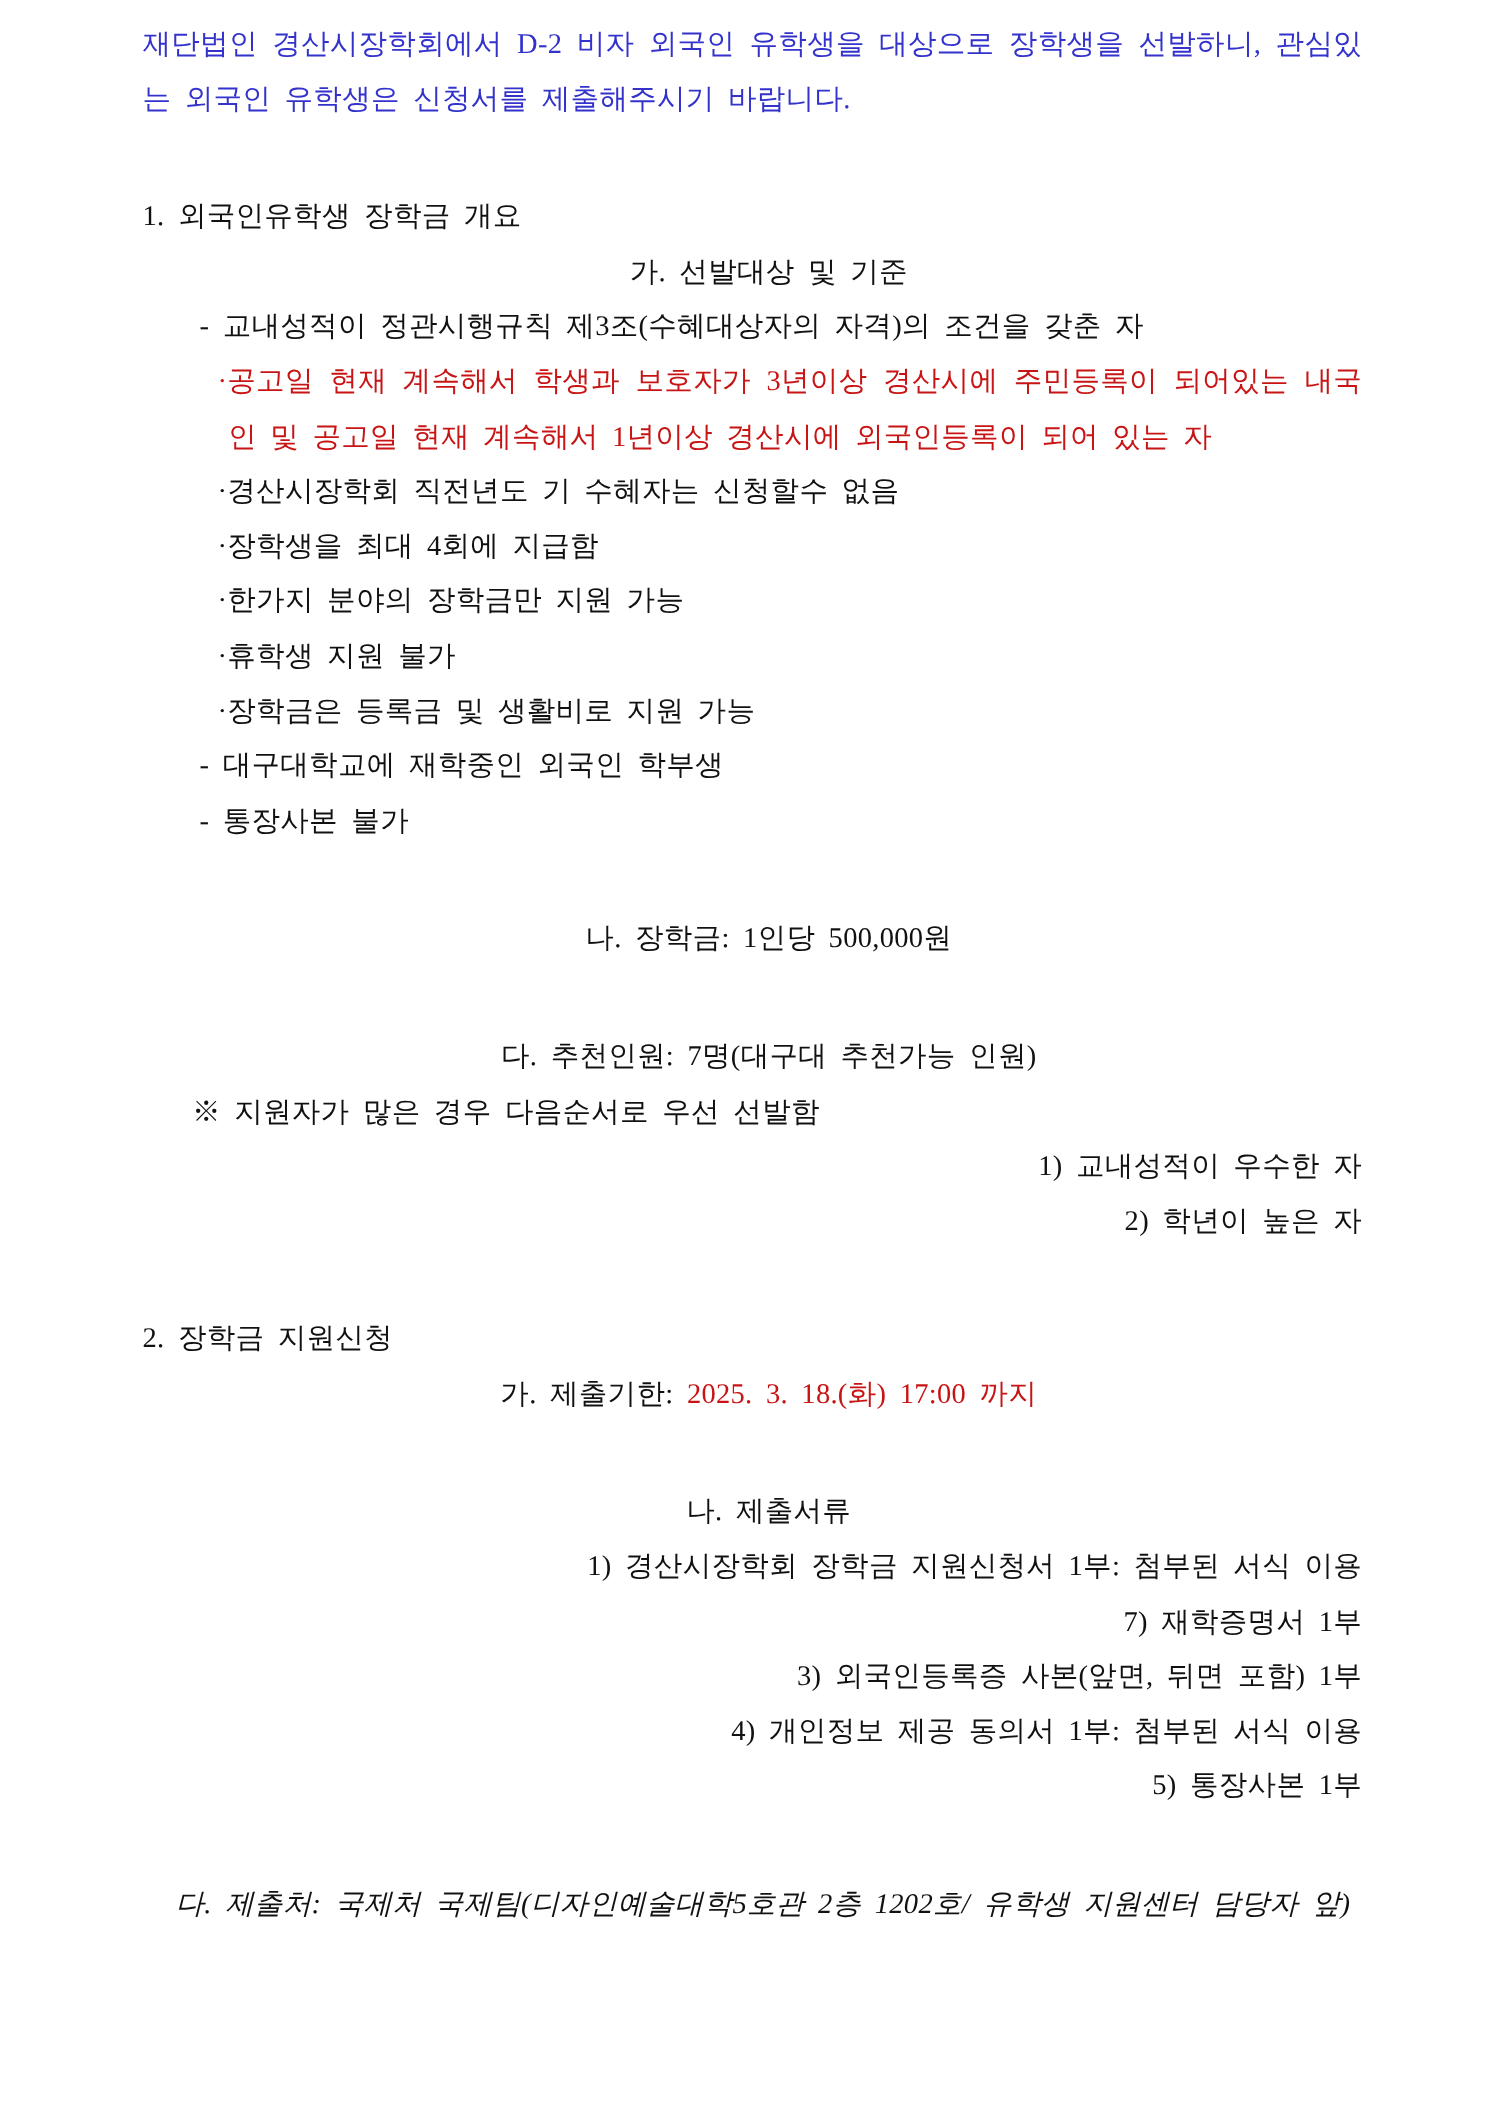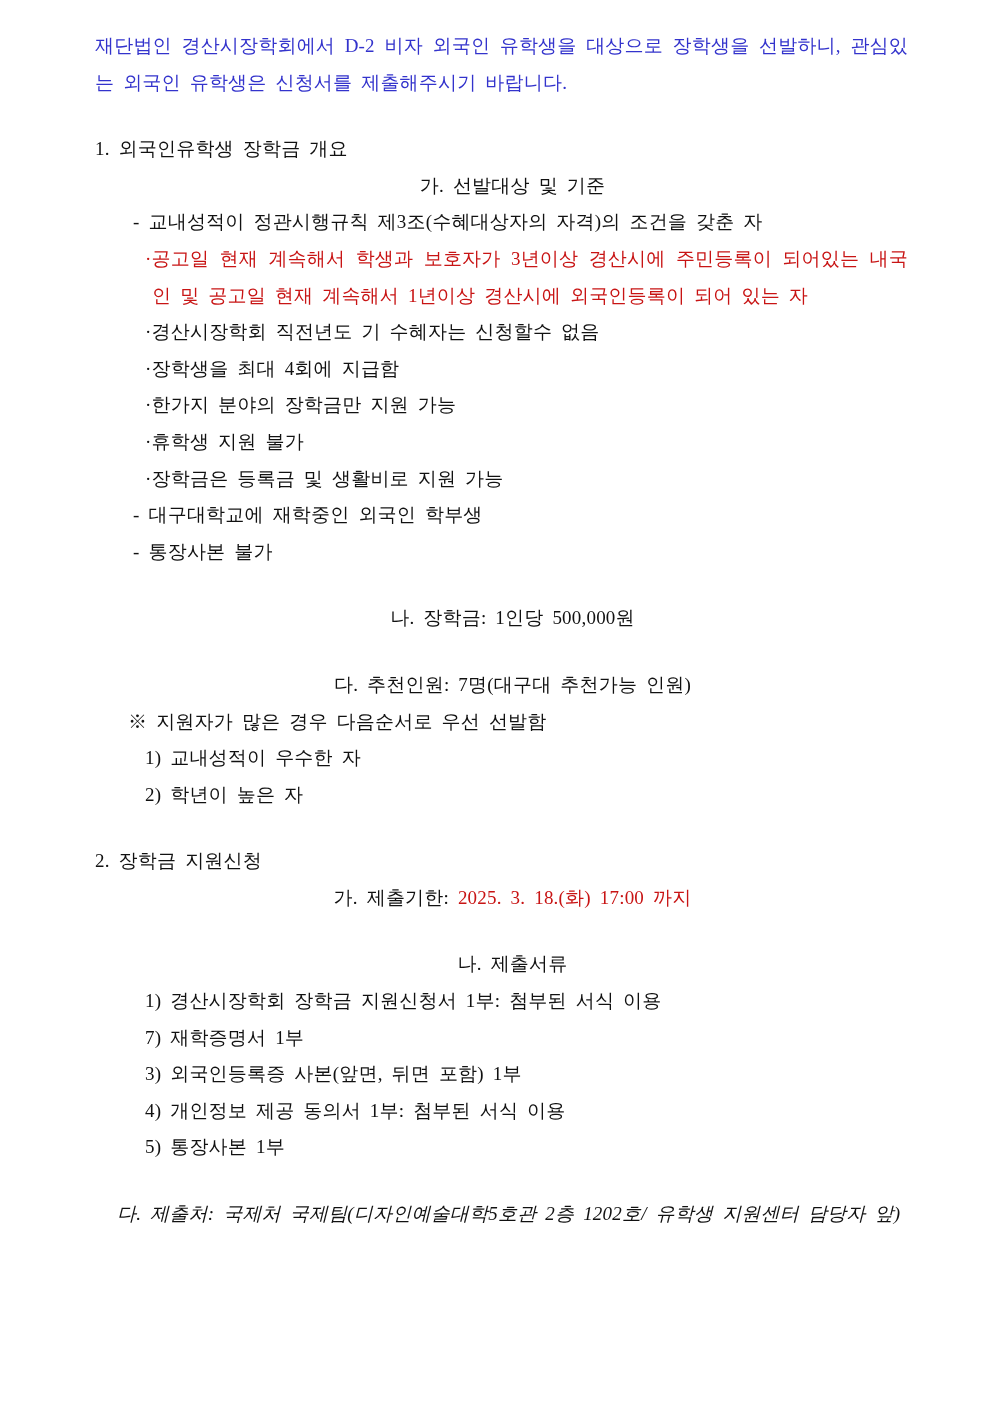--- a/index.html
+++ b/index.html
@@ -12,40 +12,40 @@
   html,body{background:#ffffff;}
   body{
     width:992px;height:1403px;
     font-family:"Liberation Serif","DejaVu Serif",serif;
     color:var(--ink);
     overflow:hidden;
   }
   .doc{
     width:992px;height:1306px;
     background:var(--paper);
-    padding:28px 84px 0 95px;
+    padding:12px 84px 0 95px;
   }
   .line{
     font-size:19px;
     line-height:36.6px;
     word-spacing:4px;
     letter-spacing:0.2px;
     white-space:normal;
   }
   .intro{
     color:var(--blue);
     text-align:justify;
   }
-  .gap{margin-top:30px;}
+  .gap{margin-top:42px;}
   .l0{padding-left:0;}
   .l1{padding-left:22px;text-align:center;}
   .ldash{padding-left:38px;}
   .ldot{padding-left:50px;}
   .lnote{padding-left:33px;}
-  .lnum{padding-left:50px;}
+  .lnum{padding-left:50px;text-align:right;}
   .lred{
     padding-left:57px;
     text-indent:-7px;
     color:var(--red);
     text-align:justify;
   }
   .lsubmit{
     padding-left:57px;
     text-indent:-35px;
     text-align:justify;

